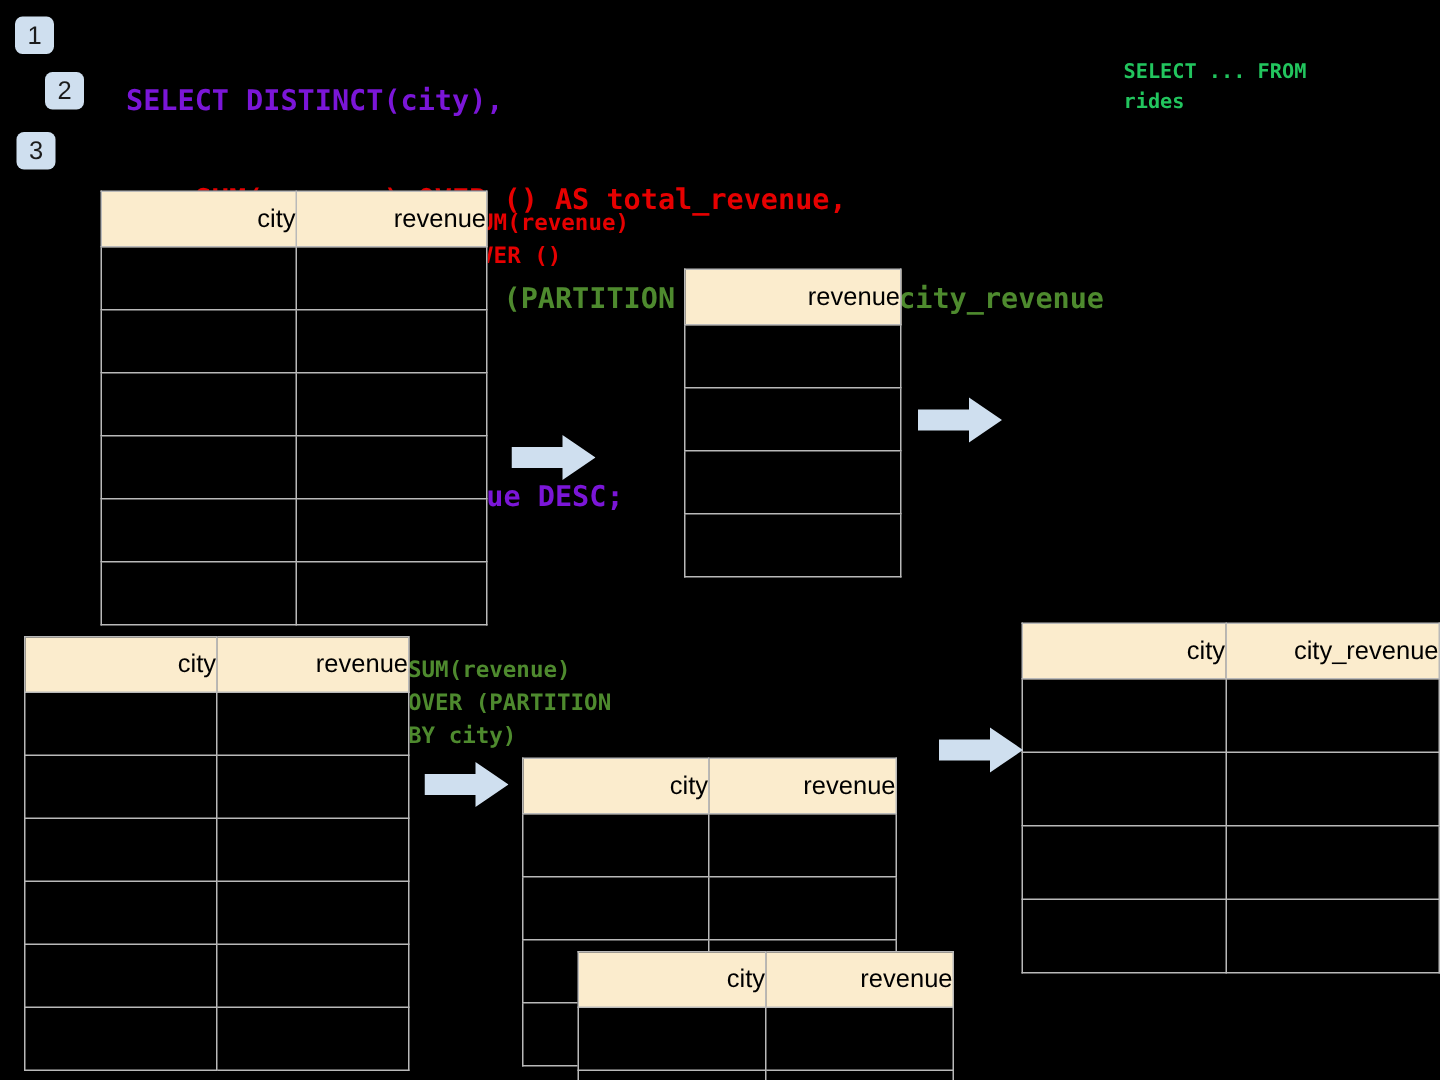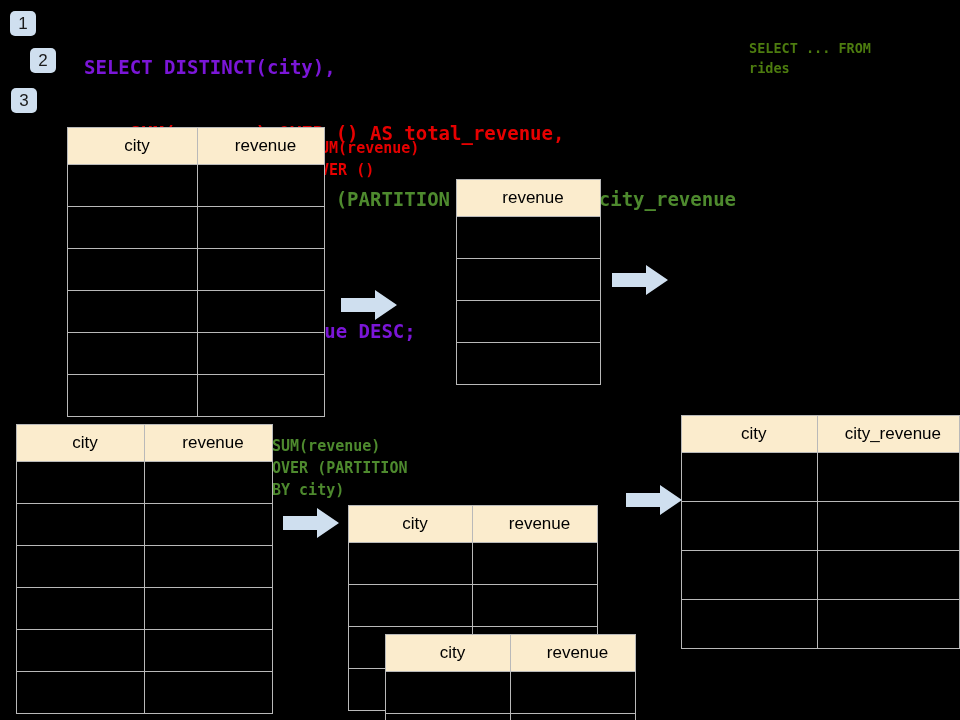--- a/index.html
+++ b/index.html
@@ -50,21 +50,21 @@
   .sql-line { white-space: pre; }
   .c-purple { color: #7b16d8; }
   .c-red    { color: #e60000; }
   .c-green  { color: #4e8a2e; }
 
   #sql-note {
     left: 749px;
     top: 38px;
     line-height: 20px;
     font-size: 13.5px;
-    color: #4d7c0f;
+    color: #22c55e;
   }
 
   
   .annot {
     position: absolute;
     font-family: "DejaVu Sans Mono", "Liberation Mono", monospace;
     font-size: 15px;
     font-weight: bold;
     line-height: 22px;
     white-space: pre;
@@ -84,21 +84,21 @@
     padding: 0;
     margin: 0;
     background: #000000;
   }
   .tbl th {
     background: #fbeccd;
     color: #000000;
     font-family: "Liberation Sans", sans-serif;
     font-size: 17px;
     font-weight: normal;
-    text-align: center;
+    text-align: right;
     padding: 4px 0 4px 9px;
     height: 28px;
   }
   .tbl td { height: 41px; }
 
   
   #tbl-src-top    { left: 67px;  top: 127px; }
   #tbl-src-top th:nth-child(1), #tbl-src-top td:nth-child(1) { width: 120px; }
   #tbl-src-top th:nth-child(2), #tbl-src-top td:nth-child(2) { width: 117px; }
 

